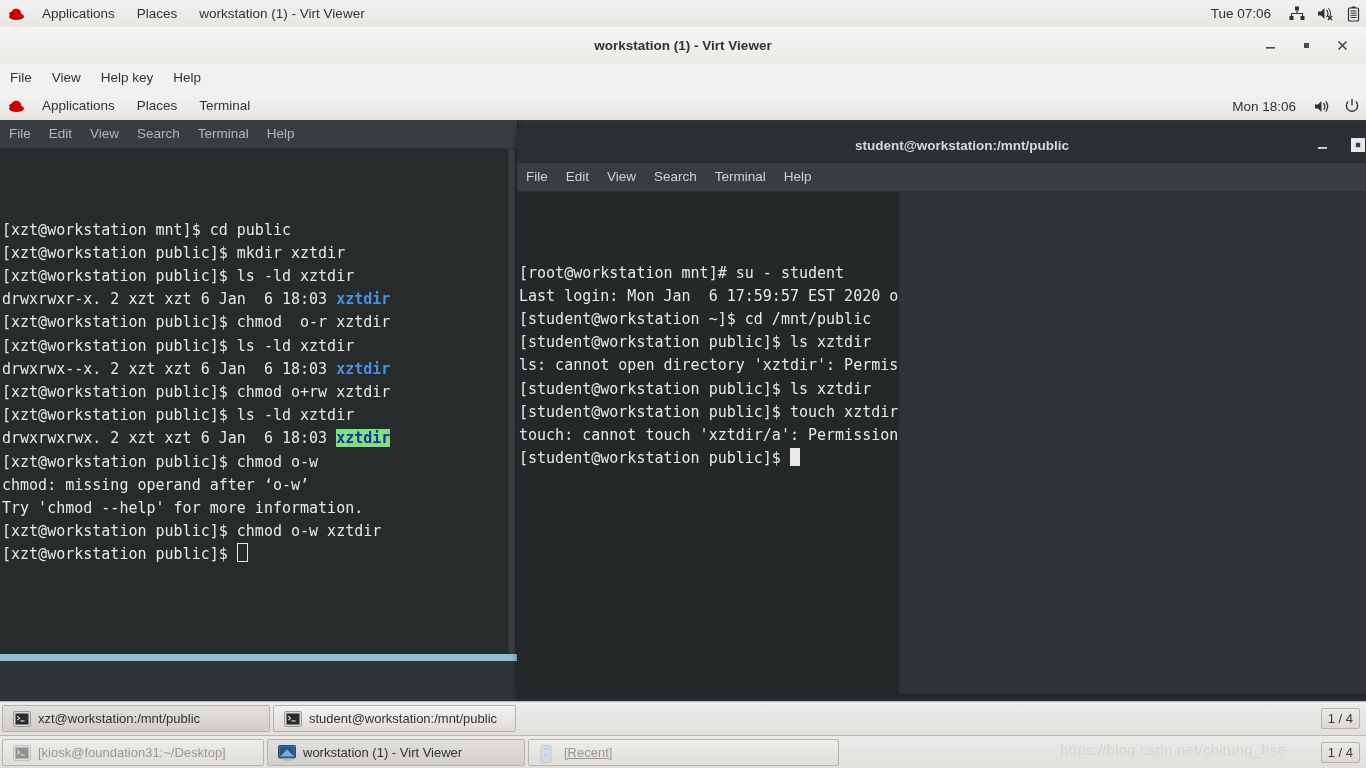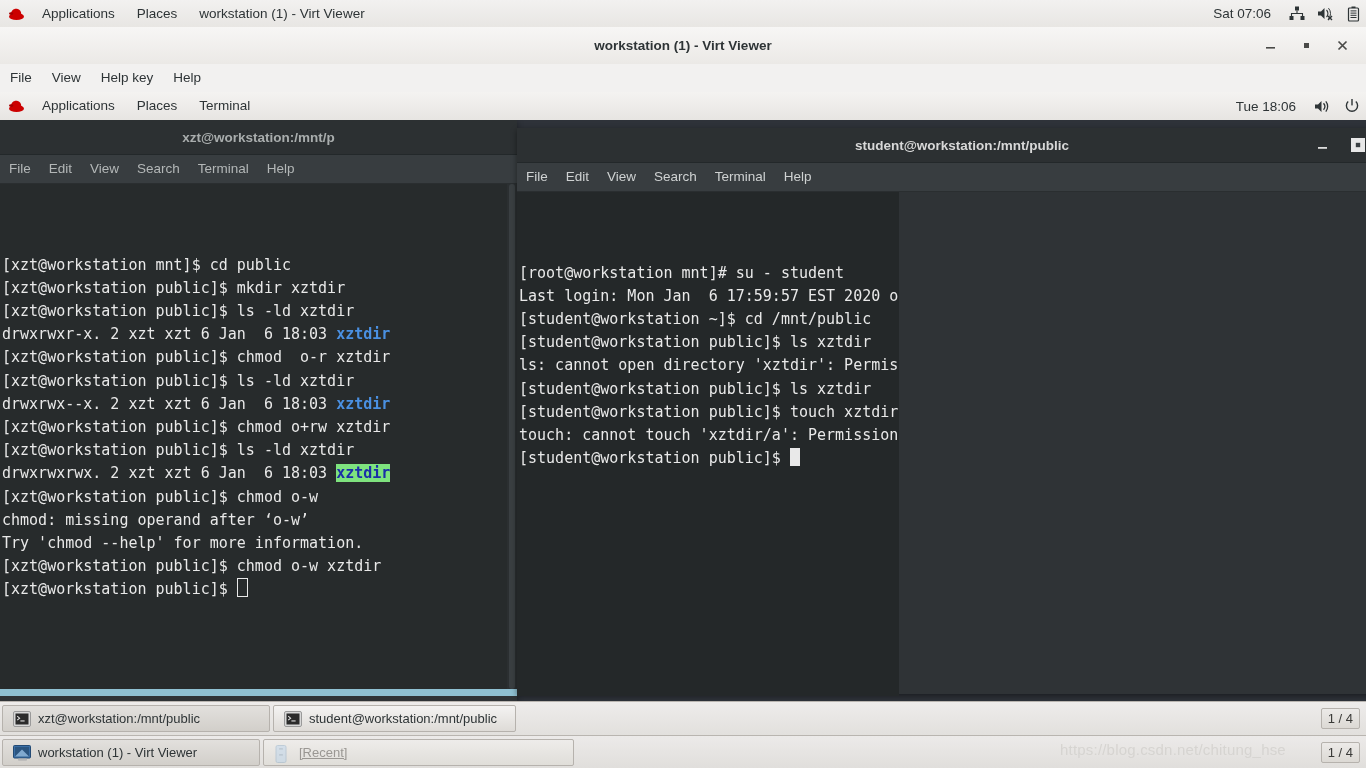--- a/index.html
+++ b/index.html
@@ -196,21 +196,21 @@
       <svg width="17" height="14" viewBox="0 0 17 14">
         <ellipse cx="8.5" cy="9.5" rx="7.5" ry="3.6" fill="#cc0000"></ellipse>
         <path d="M3 7 C3 3.5 6 1.2 9 1.8 C12 2.4 13.5 4.8 13.2 7.4 Z" fill="#cc0000"></path>
         <ellipse cx="3.2" cy="6.6" rx="2.2" ry="1.3" fill="#a30000"></ellipse>
       </svg>
     </span>
     <span class="panel-item">Applications</span>
     <span class="panel-item">Places</span>
     <span class="panel-item">workstation (1) - Virt Viewer</span>
     <span class="panel-spacer"></span>
-    <span class="panel-clock">Sat 07:06</span>
+    <span class="panel-clock">Tue 07:06</span>
     <span class="panel-icon">
       <svg width="16" height="15" viewBox="0 0 16 15">
         <rect x="6" y="0.5" width="4" height="4" fill="#2e3436"></rect>
         <rect x="0.5" y="10" width="4" height="4" fill="#2e3436"></rect>
         <rect x="11.5" y="10" width="4" height="4" fill="#2e3436"></rect>
         <path d="M8 4.5 V7.5 M2.5 10 V7.5 H13.5 V10" stroke="#2e3436" stroke-width="1.1" fill="none"></path>
       </svg>
     </span>
     <span class="panel-icon">
       <svg width="18" height="15" viewBox="0 0 18 15">
@@ -265,42 +265,39 @@
       <svg width="17" height="14" viewBox="0 0 17 14">
         <ellipse cx="8.5" cy="9.5" rx="7.5" ry="3.6" fill="#cc0000"></ellipse>
         <path d="M3 7 C3 3.5 6 1.2 9 1.8 C12 2.4 13.5 4.8 13.2 7.4 Z" fill="#cc0000"></path>
         <ellipse cx="3.2" cy="6.6" rx="2.2" ry="1.3" fill="#a30000"></ellipse>
       </svg>
     </span>
     <span class="panel-item" style="line-height:28px">Applications</span>
     <span class="panel-item" style="line-height:28px">Places</span>
     <span class="panel-item" style="line-height:28px">Terminal</span>
     <span class="panel-spacer"></span>
-    <span class="panel-clock">Tue 18:06</span>
+    <span class="panel-clock">Mon 18:06</span>
     <span class="panel-icon">
       <svg width="18" height="15" viewBox="0 0 18 15">
         <path d="M1 5.5 H4 L7.5 2 V13 L4 9.5 H1 Z" fill="#2e3436"></path>
         <path d="M9.5 4.2 a5 5 0 0 1 0 6.6" stroke="#2e3436" stroke-width="1.3" fill="none"></path>
         <path d="M11.8 2.4 a8 8 0 0 1 0 10.2" stroke="#2e3436" stroke-width="1.3" fill="none"></path>
       </svg>
     </span>
     <span class="panel-icon">
       <svg width="16" height="16" viewBox="0 0 16 16">
         <path d="M4.2 3.6 a5.6 5.6 0 1 0 7.6 0" stroke="#2e3436" stroke-width="1.4" fill="none"></path>
         <rect x="7.3" y="1" width="1.4" height="6.4" fill="#2e3436"></rect>
       </svg>
     </span>
   </div>
 
   <div class="guest-desktop">
 
     <div class="term" style="left:0px; top:0px; width:517px; height:581px;">
-      <div class="term-title inactive">
-        <span class="t" style="position:absolute; left:50%; transform:translateX(-50%); width:1010px; text-align:center;">xzt@workstation:/mnt/p</span>
-      </div>
       <div class="term-menubar inactive">
         <span class="mi">File</span>
         <span class="mi">Edit</span>
         <span class="mi">View</span>
         <span class="mi">Search</span>
         <span class="mi">Terminal</span>
         <span class="mi">Help</span>
       </div>
       <div class="term-body left" id="left-body" style="height:505px;">
         <div class="scrollbar">
@@ -358,20 +355,29 @@
             <rect x="2.5" y="2.5" width="13" height="11" fill="#2b2b2b"></rect>
             <path d="M4.2 5.2 L6.6 7.2 L4.2 9.2" stroke="#e0e0e0" stroke-width="1.1" fill="none"></path>
             <rect x="7.4" y="9.4" width="4.2" height="1.1" fill="#e0e0e0"></rect>
           </svg></span>
         <span>student@workstation:/mnt/public</span>
       </div>
       <div class="ws-switch">1 / 4</div>
     </div>
 
   <div class="host-taskbar" id="host-taskbar">
+      <div class="task-btn dim" style="width: 262px;">
+        <span class="tb-icon"><svg width="18" height="16" viewBox="0 0 18 16" style="opacity:0.45">
+            <rect x="0.5" y="0.5" width="17" height="15" rx="1.5" fill="#d8d8d8" stroke="#9a9a9a"></rect>
+            <rect x="2.5" y="2.5" width="13" height="11" fill="#2b2b2b"></rect>
+            <path d="M4.2 5.2 L6.6 7.2 L4.2 9.2" stroke="#e0e0e0" stroke-width="1.1" fill="none"></path>
+            <rect x="7.4" y="9.4" width="4.2" height="1.1" fill="#e0e0e0"></rect>
+          </svg></span>
+        <span>[kiosk@foundation31:~/Desktop]</span>
+      </div>
       <div class="task-btn active" style="width: 258px;">
         <span class="tb-icon"><svg width="20" height="17" viewBox="0 0 20 17" style="opacity:1">
             <rect x="0.5" y="0.5" width="17" height="12.5" rx="1" fill="#3a6ea5" stroke="#234a74"></rect>
             <rect x="2" y="2" width="14" height="9.5" fill="#2b5580"></rect>
             <path d="M2 11.5 L9 4.5 L16 11.5 Z" fill="#8fb8dd" opacity="0.85"></path>
             <rect x="5" y="13.5" width="9" height="2.2" rx="0.8" fill="#b8b8b8"></rect>
           </svg></span>
         <span>workstation (1) - Virt Viewer</span>
       </div>
       <div class="task-btn dim" style="width: 311px; text-decoration: underline;">

